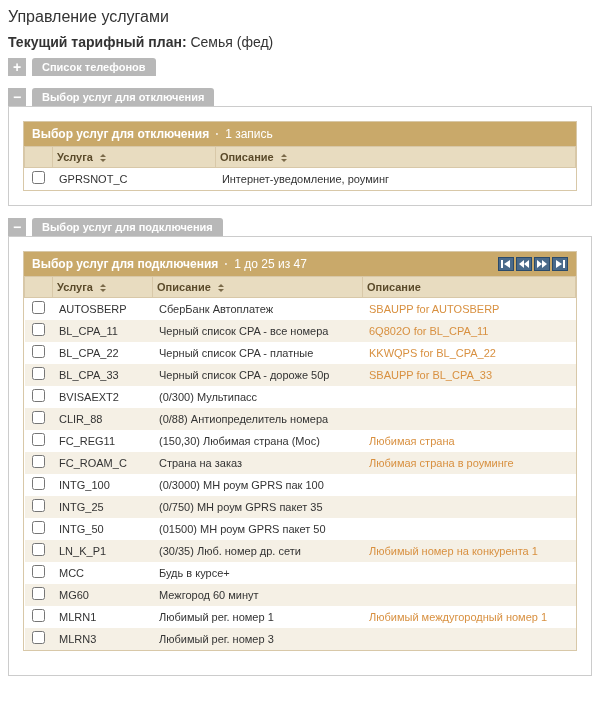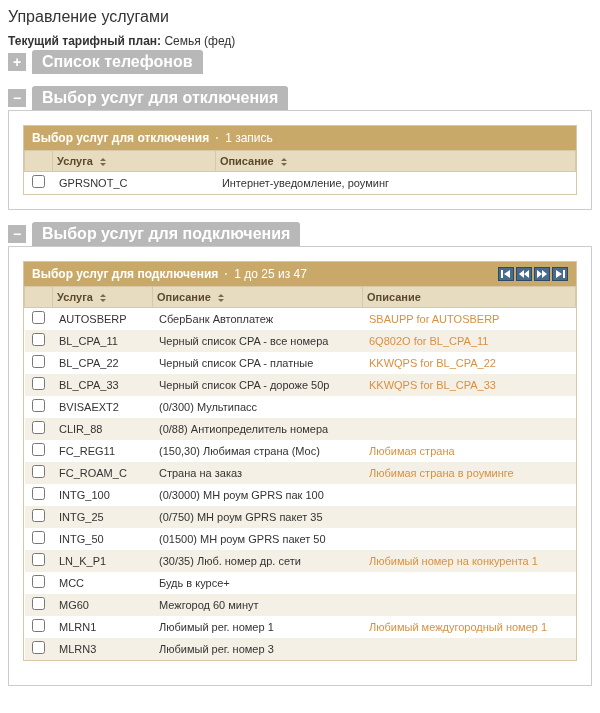--- a/index.html
+++ b/index.html
@@ -1,23 +1,23 @@
 <!DOCTYPE html>
 <html><head>
 <meta charset="utf-8">
 <style>
 * { box-sizing: border-box; margin: 0; padding: 0; }
 body { font-family: Arial, sans-serif; font-size: 12px; color: #333; background: #fff; padding: 8px; width: 600px; }
 h2 { font-size: 16px; font-weight: normal; margin-bottom: 8px; }
-.plan-line { font-size: 12px; margin-bottom: 2px; }
+.plan-line { font-size: 14px; margin-bottom: 8px; }
 .plan-label { font-weight: bold; }
 .acc { margin-bottom: 12px; }
 .acc-header { display: flex; align-items: center; background: #fff; }
 .acc-toggle { width: 18px; height: 18px; background: #b8b8b8; color: #fff; display: flex; align-items: center; justify-content: center; font-weight: bold; font-size: 14px; cursor: pointer; margin-right: 6px; }
-.acc-title-wrap { background: #b8b8b8; color: #fff; padding: 3px 10px; font-size: 16px; font-weight: bold; border-radius: 3px 3px 0 0; }
+.acc-title-wrap { background: #b8b8b8; color: #fff; padding: 3px 10px; font-size: 11px; font-weight: bold; border-radius: 3px 3px 0 0; }
 .acc-body { border: 1px solid #ccc; padding: 14px; background: #fff; }
 .panel { border: 1px solid #d8c8a8; }
 .panel-header { background: #c9a96a; color: #fff; font-weight: bold; padding: 5px 8px; display: flex; align-items: center; justify-content: space-between; font-size: 12px; }
 .panel-header .left { display: flex; align-items: center; gap: 6px; }
 .panel-header .sep { color: #f0e8d8; }
 .panel-header .count { font-weight: normal; }
 .pager { display: flex; gap: 2px; }
 .pager-btn { width: 16px; height: 14px; background: #4a6a8a; border: 1px solid #2a4a6a; display: flex; align-items: center; justify-content: center; cursor: pointer; }
 .pager-btn svg { fill: #fff; }
 .grid { width: 100%; border-collapse: collapse; }
@@ -178,21 +178,21 @@
             <tr>
               <td class="cb-col"><input type="checkbox" style=""></td>
               <td>BL_CPA_22</td>
               <td>Черный список CPA - платные</td>
               <td><a class="link">KKWQPS for BL_CPA_22</a></td>
             </tr>
             <tr>
               <td class="cb-col"><input type="checkbox" style=""></td>
               <td>BL_CPA_33</td>
               <td>Черный список CPA - дороже 50р</td>
-              <td><a class="link">KKWQPS for BL_CPA_33</a></td>
+              <td><a class="link">SBAUPP for BL_CPA_33</a></td>
             </tr>
             <tr>
               <td class="cb-col"><input type="checkbox" style=""></td>
               <td>BVISAEXT2</td>
               <td>(0/300) Мультипасс</td>
               <td></td>
             </tr>
             <tr>
               <td class="cb-col"><input type="checkbox" style=""></td>
               <td>CLIR_88</td>

